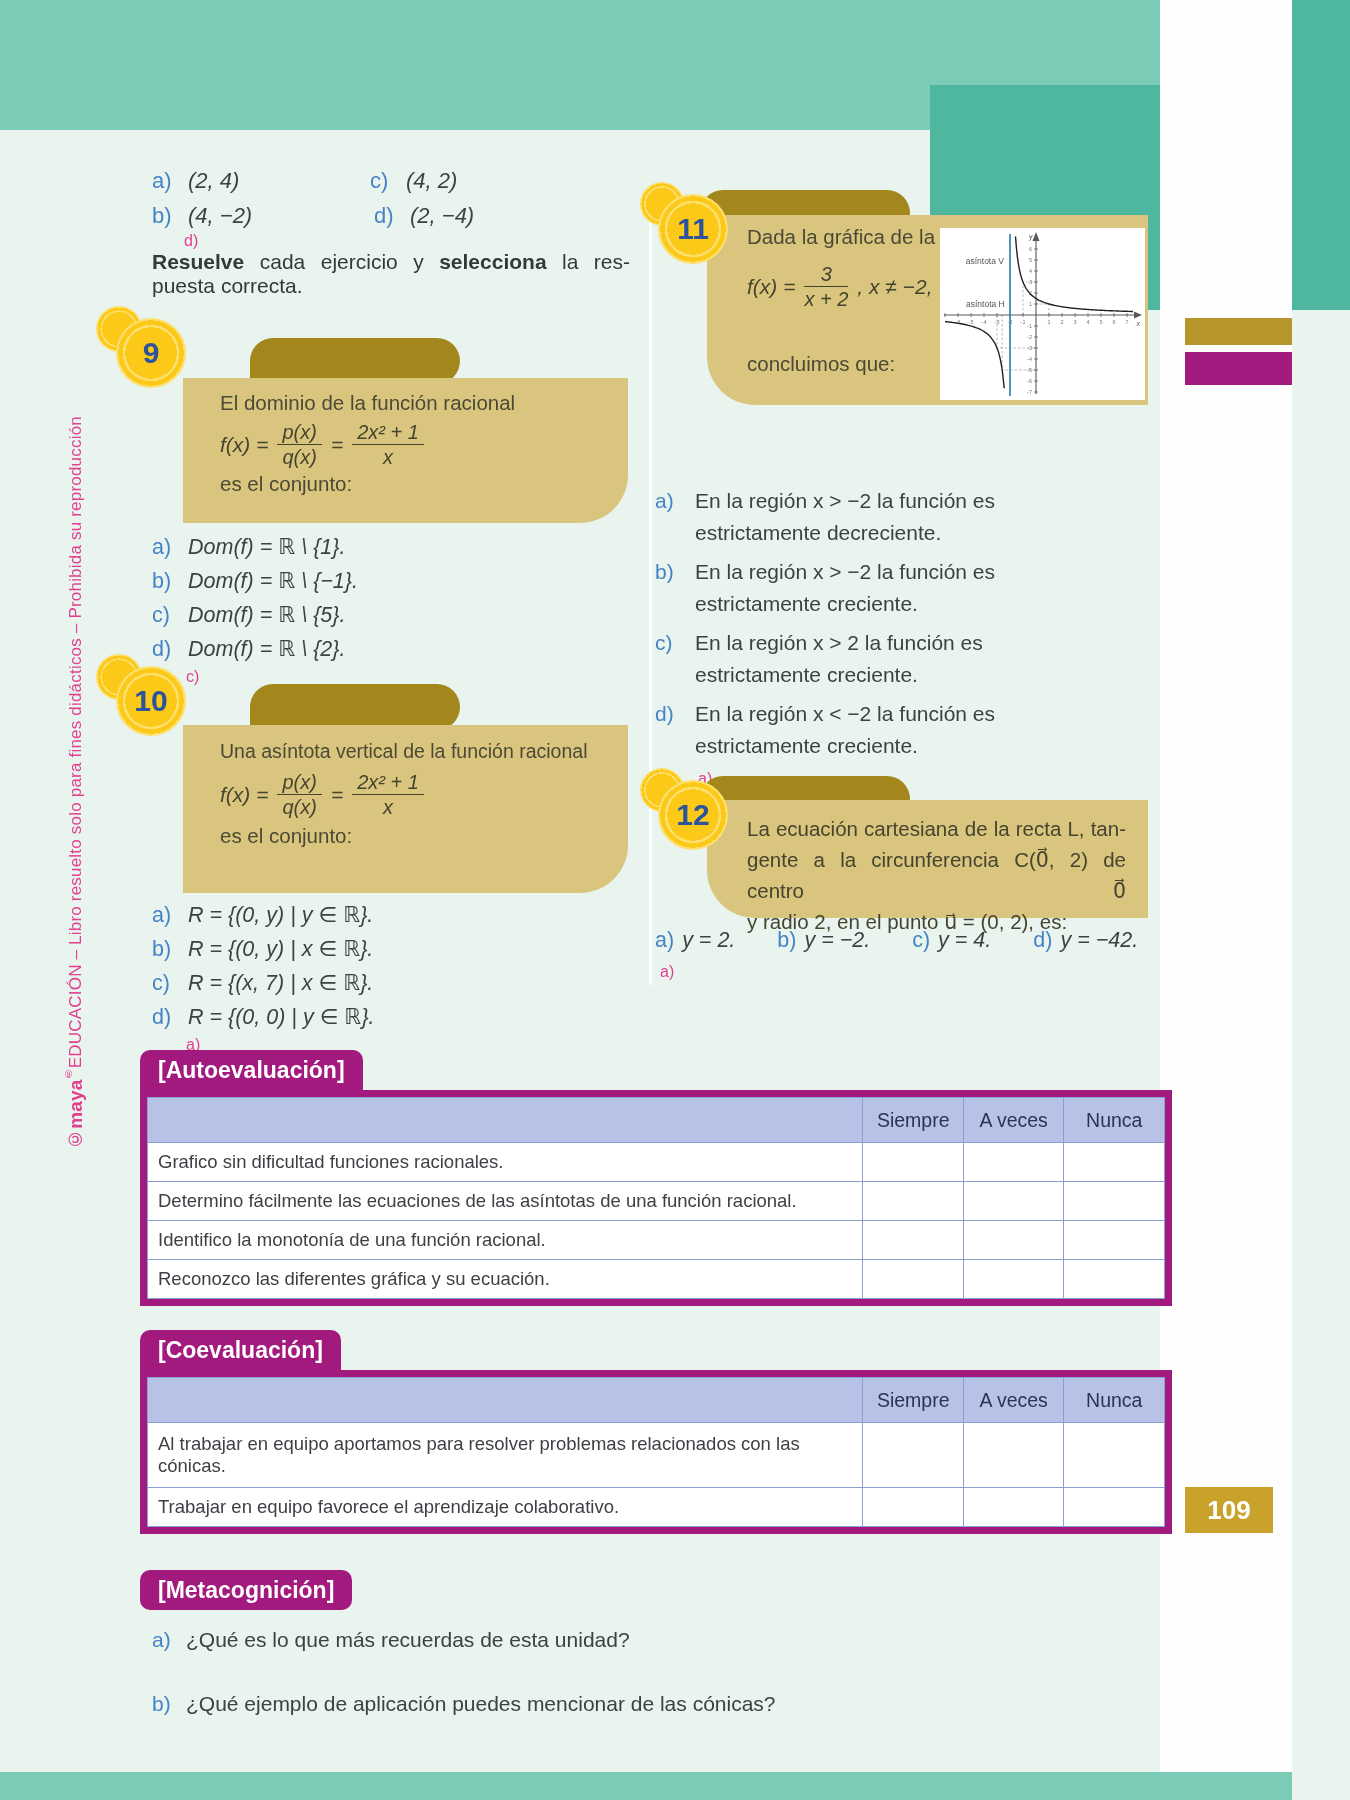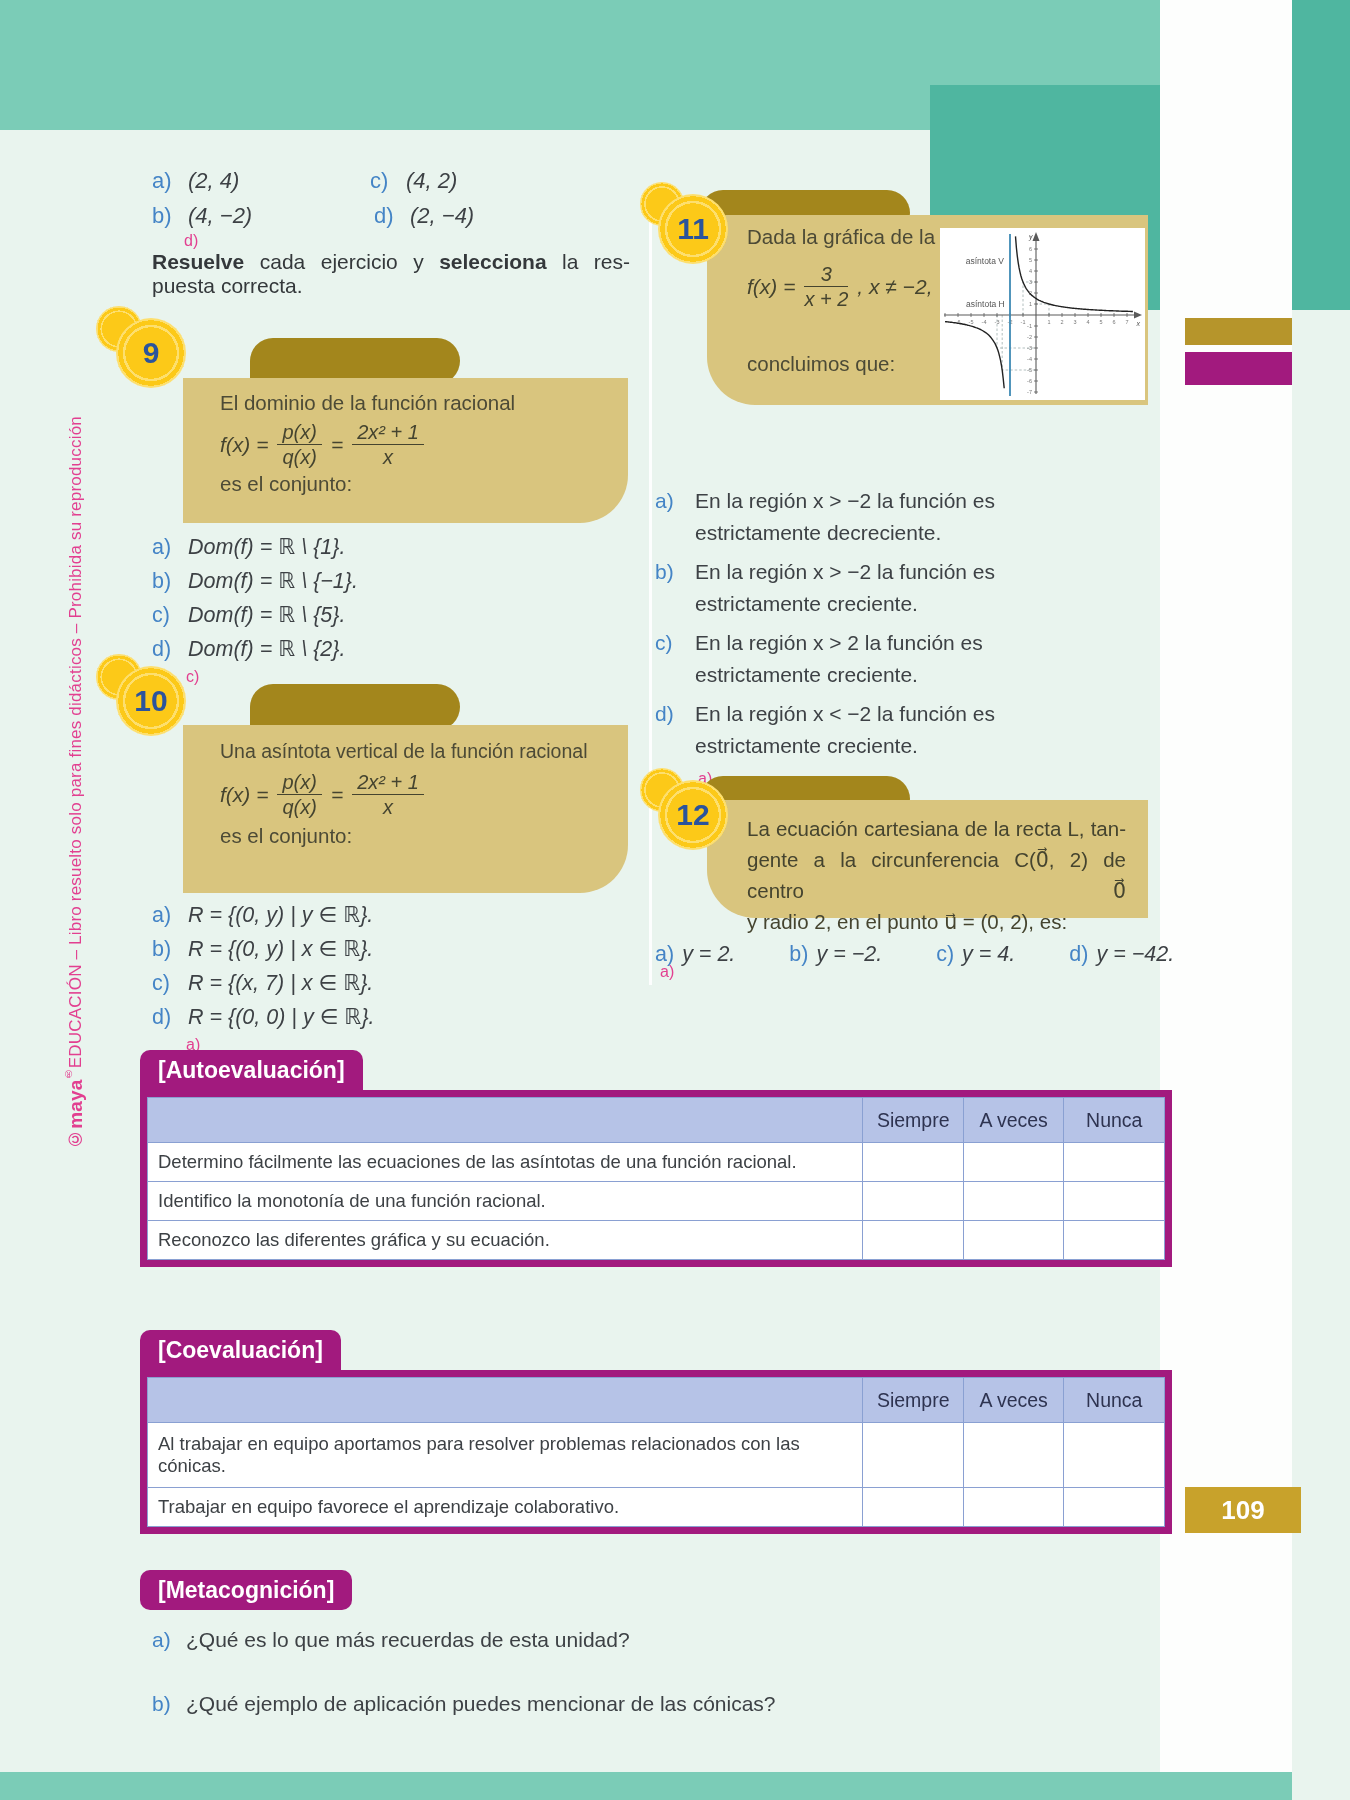--- a/index.html
+++ b/index.html
@@ -12,21 +12,21 @@
   .abs{position:absolute;}
   
   .band-top{left:0;top:0;width:1160px;height:130px;background:#7bccb7;}
   .block-teal{left:930px;top:85px;width:230px;height:225px;background:#4fb6a0;}
   .gutter{left:1160px;top:0;width:132px;height:1800px;background:#fdfefd;}
   .corner-teal{left:1292px;top:0;width:58px;height:310px;background:#4fb6a0;}
   .bar-gold{left:1185px;top:318px;width:107px;height:27px;background:#b6952b;}
   .bar-magenta{left:1185px;top:352px;width:107px;height:33px;background:#a21a7e;}
   .band-bottom{left:0;top:1772px;width:1292px;height:28px;background:#7bccb7;}
   .page-badge{
-    left:1185px;top:1487px;width:116px;height:46px;background:#c8a22b;
+    left:1185px;top:1487px;width:88px;height:46px;background:#c8a22b;
     color:#fff;font-size:26px;font-weight:bold;
     display:flex;align-items:center;justify-content:center;
   }
   .divider{left:649px;top:195px;height:790px;width:0;border-left:3px solid rgba(255,255,255,.9);}
   
   .sidebar{
     left:58px;top:420px;height:730px;width:34px;
     writing-mode:vertical-rl;transform:rotate(180deg);
     color:#e23f90;font-size:17px;letter-spacing:.2px;
     display:flex;align-items:center;white-space:nowrap;
@@ -59,21 +59,21 @@
   .io{font-size:22px;white-space:nowrap;}
   .io .val{font-style:italic;}
   .instr{width:478px;font-size:21px;color:#34383b;}
   .instr .j{text-align:justify;text-align-last:justify;}
   
   .op2{font-size:21px;line-height:32px;margin-bottom:7px;display:flex;}
   .op2 .op-letter{width:40px;flex:none;}
   .graph-box{background:#fff;z-index:3;}
   .stmt{font-size:20.5px;color:#45442f;line-height:31px;}
   .stmt .j{text-align:justify;text-align-last:justify;}
-  .op-inline{display:flex;gap:54px;font-size:21.5px;white-space:nowrap;margin-top:14px;}
+  .op-inline{display:flex;gap:42px;font-size:21.5px;white-space:nowrap;}
   .op-inline .op-letter{width:auto;margin-right:8px;}
   .op-inline .op-math{font-style:italic;}
   
   .eval-tab{
     background:#a21a7e;color:#fff;font-weight:bold;font-size:23px;
     border-radius:10px 10px 0 0;display:flex;align-items:center;
     padding:0 18px;height:40px;z-index:2;
   }
   .eval-tab.round{border-radius:10px;}
   .eval-frame{background:#a21a7e;padding:7px;z-index:1;}
@@ -309,20 +309,26 @@
   <div class="abs eval-frame" style="left:140px;top:1090px;">
     <table class="eval">
       <tbody>
           <tr class="hd">
         <td class="st"></td>
         <td class="c1">Siempre</td>
         <td class="c2">A veces</td>
         <td class="c3">Nunca</td>
       </tr>
       <tr class="bd">
+            <td class="st">Grafico sin dificultad funciones racionales.</td>
+            <td></td>
+            <td></td>
+            <td></td>
+          </tr>
+      <tr class="bd">
             <td class="st">Determino fácilmente las ecuaciones de las asíntotas de una función racional.</td>
             <td></td>
             <td></td>
             <td></td>
           </tr>
       <tr class="bd">
             <td class="st">Identifico la monotonía de una función racional.</td>
             <td></td>
             <td></td>
             <td></td>

